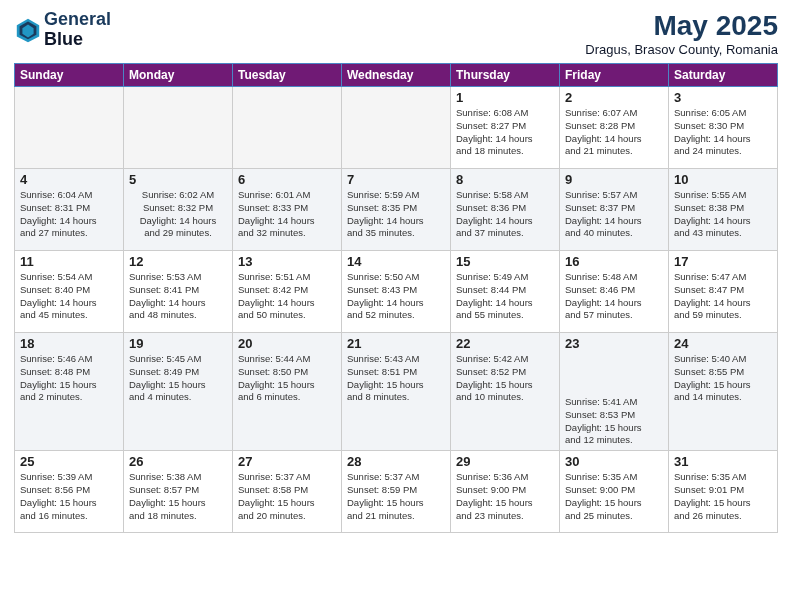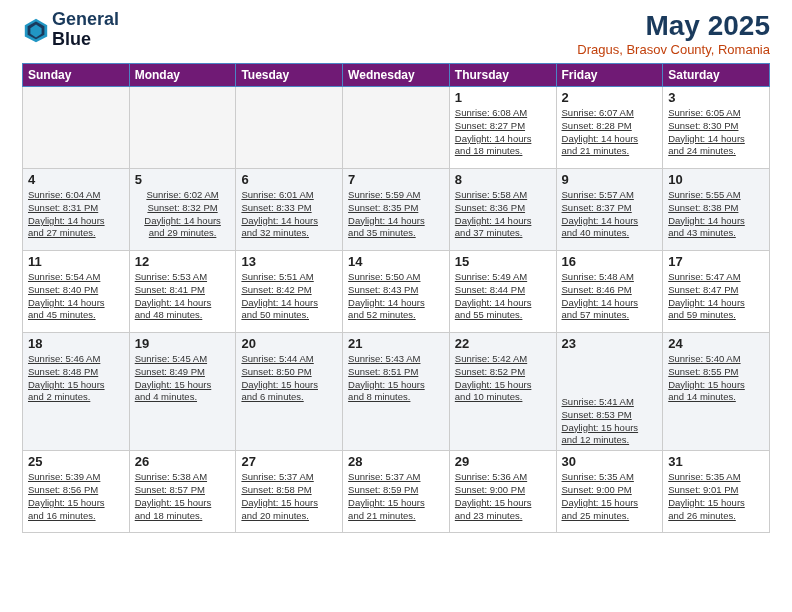--- a/index.html
+++ b/index.html
@@ -6,21 +6,21 @@
     body {
       width: 792px;
       height: 612px;
       font-family: Arial, sans-serif;
       background: #fff;
       overflow: hidden;
     }
     .page {
       width: 792px;
       height: 612px;
-      padding: 10px 22px;
+      padding: 10px 14px;
     }
     .header {
       display: flex;
       justify-content: space-between;
       align-items: flex-start;
       margin-bottom: 6px;
     }
     .logo {
       display: flex;
       align-items: center;
@@ -42,21 +42,21 @@
     .title-block {
       text-align: right;
     }
     .main-title {
       font-size: 28px;
       font-weight: bold;
       color: #1a3a5c;
     }
     .subtitle {
       font-size: 13px;
-      color: #c2410c;
+      color: #0f172a;
     }
     .calendar {
       width: 100%;
       border-collapse: collapse;
       border: 1px solid #ccc;
     }
     .calendar th {
       background: #701a75;
       color: #fff;
       font-size: 12px;
@@ -82,21 +82,20 @@
     .day-number {
       font-size: 13px;
       font-weight: bold;
       color: #222;
       margin-bottom: 2px;
     }
     .day-info {
       font-size: 9.5px;
       color: #333;
       line-height: 1.35;
-      text-decoration: underline;
     }
     .calendar tr:nth-child(odd) td:not(.empty) {
       background: #fff;
     }
     .row-shaded td:not(.empty) {
       background: #f2f4f7;
     }
   </style>
 </head>
 <body>

